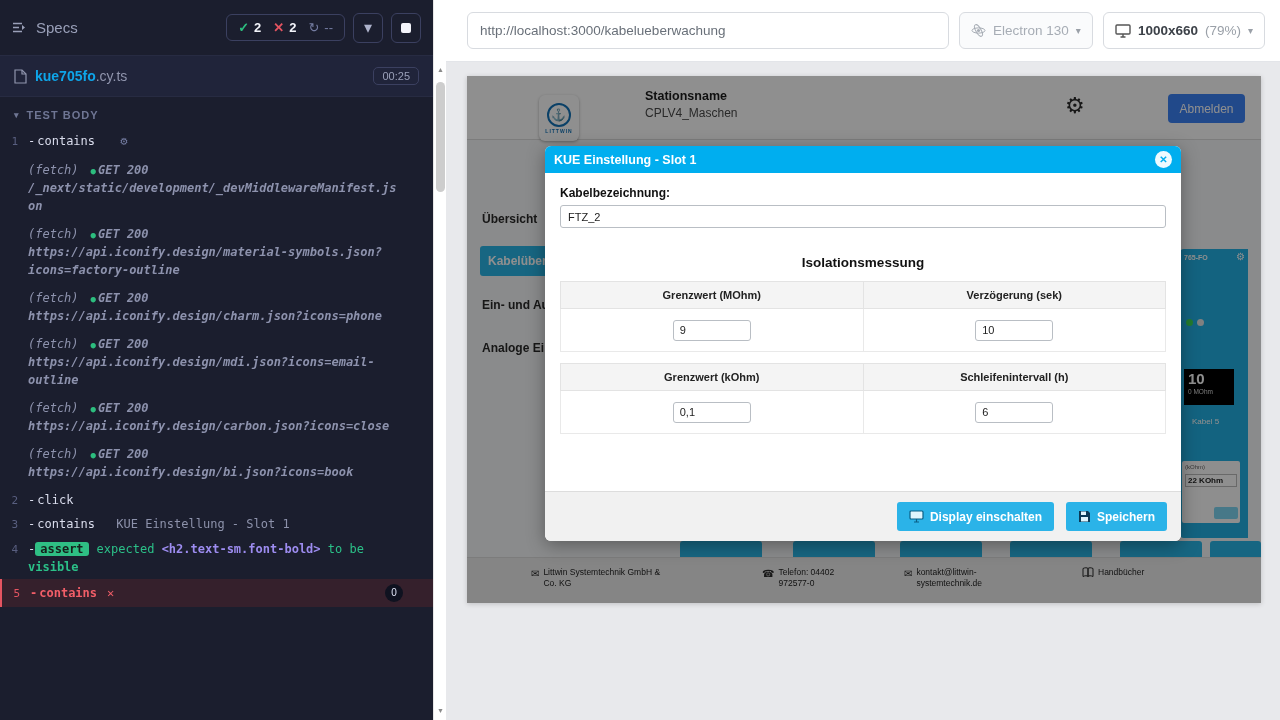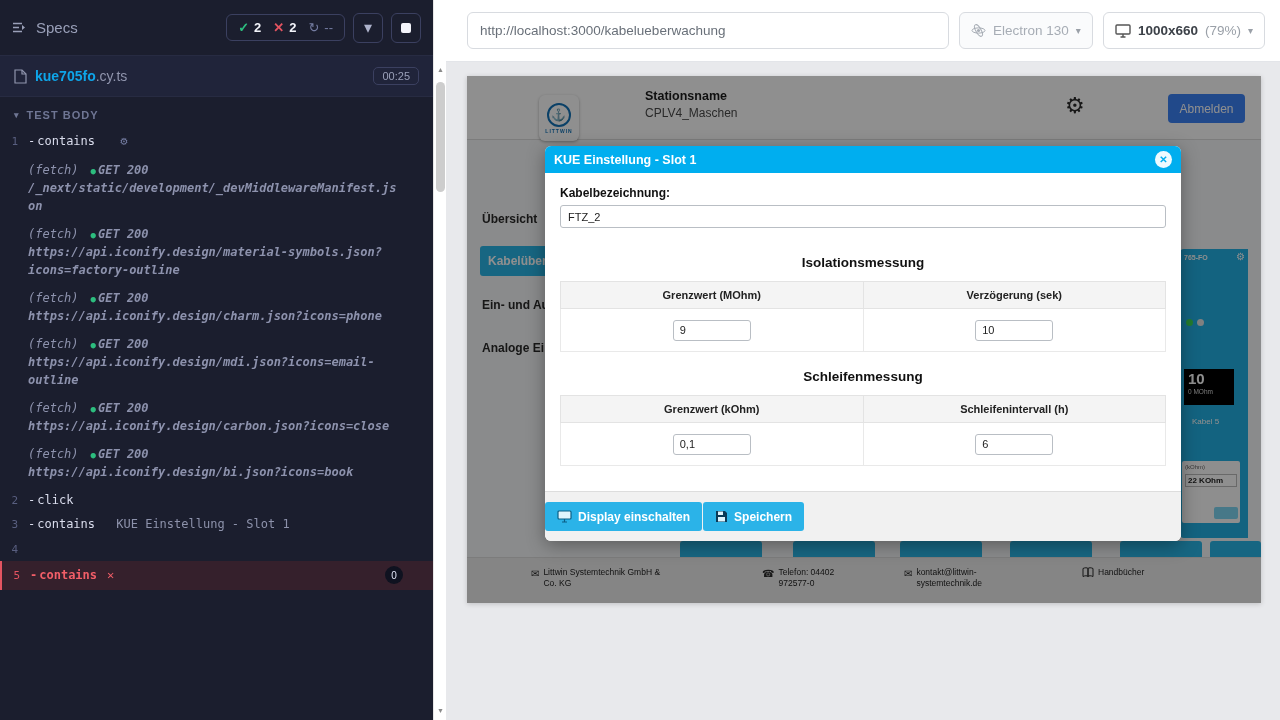--- a/index.html
+++ b/index.html
@@ -146,22 +146,22 @@
                  font-size:11px; color:#222; font-family:Liberation Sans, sans-serif; }
   .section-h { text-align:center; font-size:13.5px; font-weight:bold; color:#111; margin-top:27px; }
   .section-h.second { margin-top:17px; }
   .m-table { width:100%; border-collapse:collapse; margin-top:11px; border:1px solid #e3e3e3; }
   .m-table th { width:50%; background:#f4f4f4; border:1px solid #e3e3e3; height:27px;
                 font-size:11px; font-weight:bold; color:#222; text-align:center; }
   .m-table td { width:50%; border:1px solid #e9e9e9; height:43px; text-align:center; background:#fff; }
   .cell-input { width:78px; height:21px; border:1px solid #b9bec4; border-radius:3px; padding:0 6px;
                 font-size:11px; color:#222; font-family:"Liberation Sans", sans-serif; }
   .modal-footer { position:absolute; left:0; bottom:0; width:100%; height:50px; background:#f1f1f1;
-                  border-top:1px solid #ddd; display:flex; align-items:center; justify-content:flex-start;
-                  gap:1px; padding-right:14px; }
+                  border-top:1px solid #ddd; display:flex; align-items:center; justify-content:flex-end;
+                  gap:12px; padding-right:14px; }
   .m-btn { height:29px; background:#2bb3e8; border:none; border-radius:3px; color:#fff; font-weight:bold;
            font-size:12px; display:flex; align-items:center; gap:6px; padding:0 12px; cursor:pointer;
            font-family:"Liberation Sans", sans-serif; }
 </style>
 </head>
 <body>
 
 <aside class="reporter">
   <div class="rep-header">
     <div class="specs-link">
@@ -281,20 +281,26 @@
     <div class="cmd">
       <div class="cmd-num">3</div>
       <div class="cmd-body">
         <span class="cmd-name">contains</span>
         <span class="cmd-msg">KUE Einstellung - Slot 1</span>
       </div>
     </div>
 
     <div class="cmd">
       <div class="cmd-num">4</div>
+      <div class="cmd-body">
+        <span style="color:#dadded;">-</span><span class="assert-pill">assert</span><span class="asrt">expected</span>
+        <span class="asrt-subj">&lt;h2.text-sm.font-bold&gt;</span>
+        <span class="asrt">to be</span>
+        <span class="asrt asrt-b">visible</span>
+      </div>
     </div>
 
     <div class="cmd failed">
       <div class="cmd-num">5</div>
       <div class="cmd-body">
         <span class="cmd-name">contains</span>
         <span class="err-x">✕</span>
         <span class="count-badge">0</span>
       </div>
     </div>
@@ -431,21 +437,20 @@
             <th>Grenzwert (MOhm)</th>
             <th>Verzögerung (sek)</th>
           </tr>
           <tr>
             <td><input class="cell-input" value="9" style=""></td>
             <td><input class="cell-input" value="10" style=""></td>
           </tr>
         </tbody>
           </table>
 
-        <div class="section-h second">Schleifenmessung</div>
         <table class="m-table">
           <tbody>
               <tr>
             <th>Grenzwert (kOhm)</th>
             <th>Schleifenintervall (h)</th>
           </tr>
           <tr>
             <td><input class="cell-input" value="0,1" style=""></td>
             <td><input class="cell-input" value="6" style=""></td>
           </tr>

